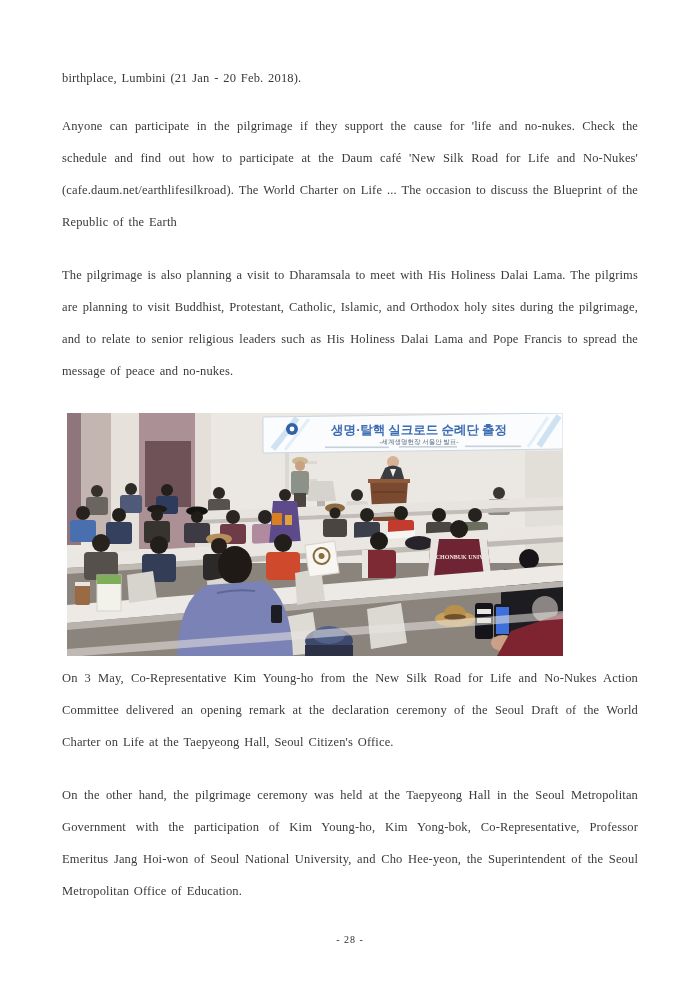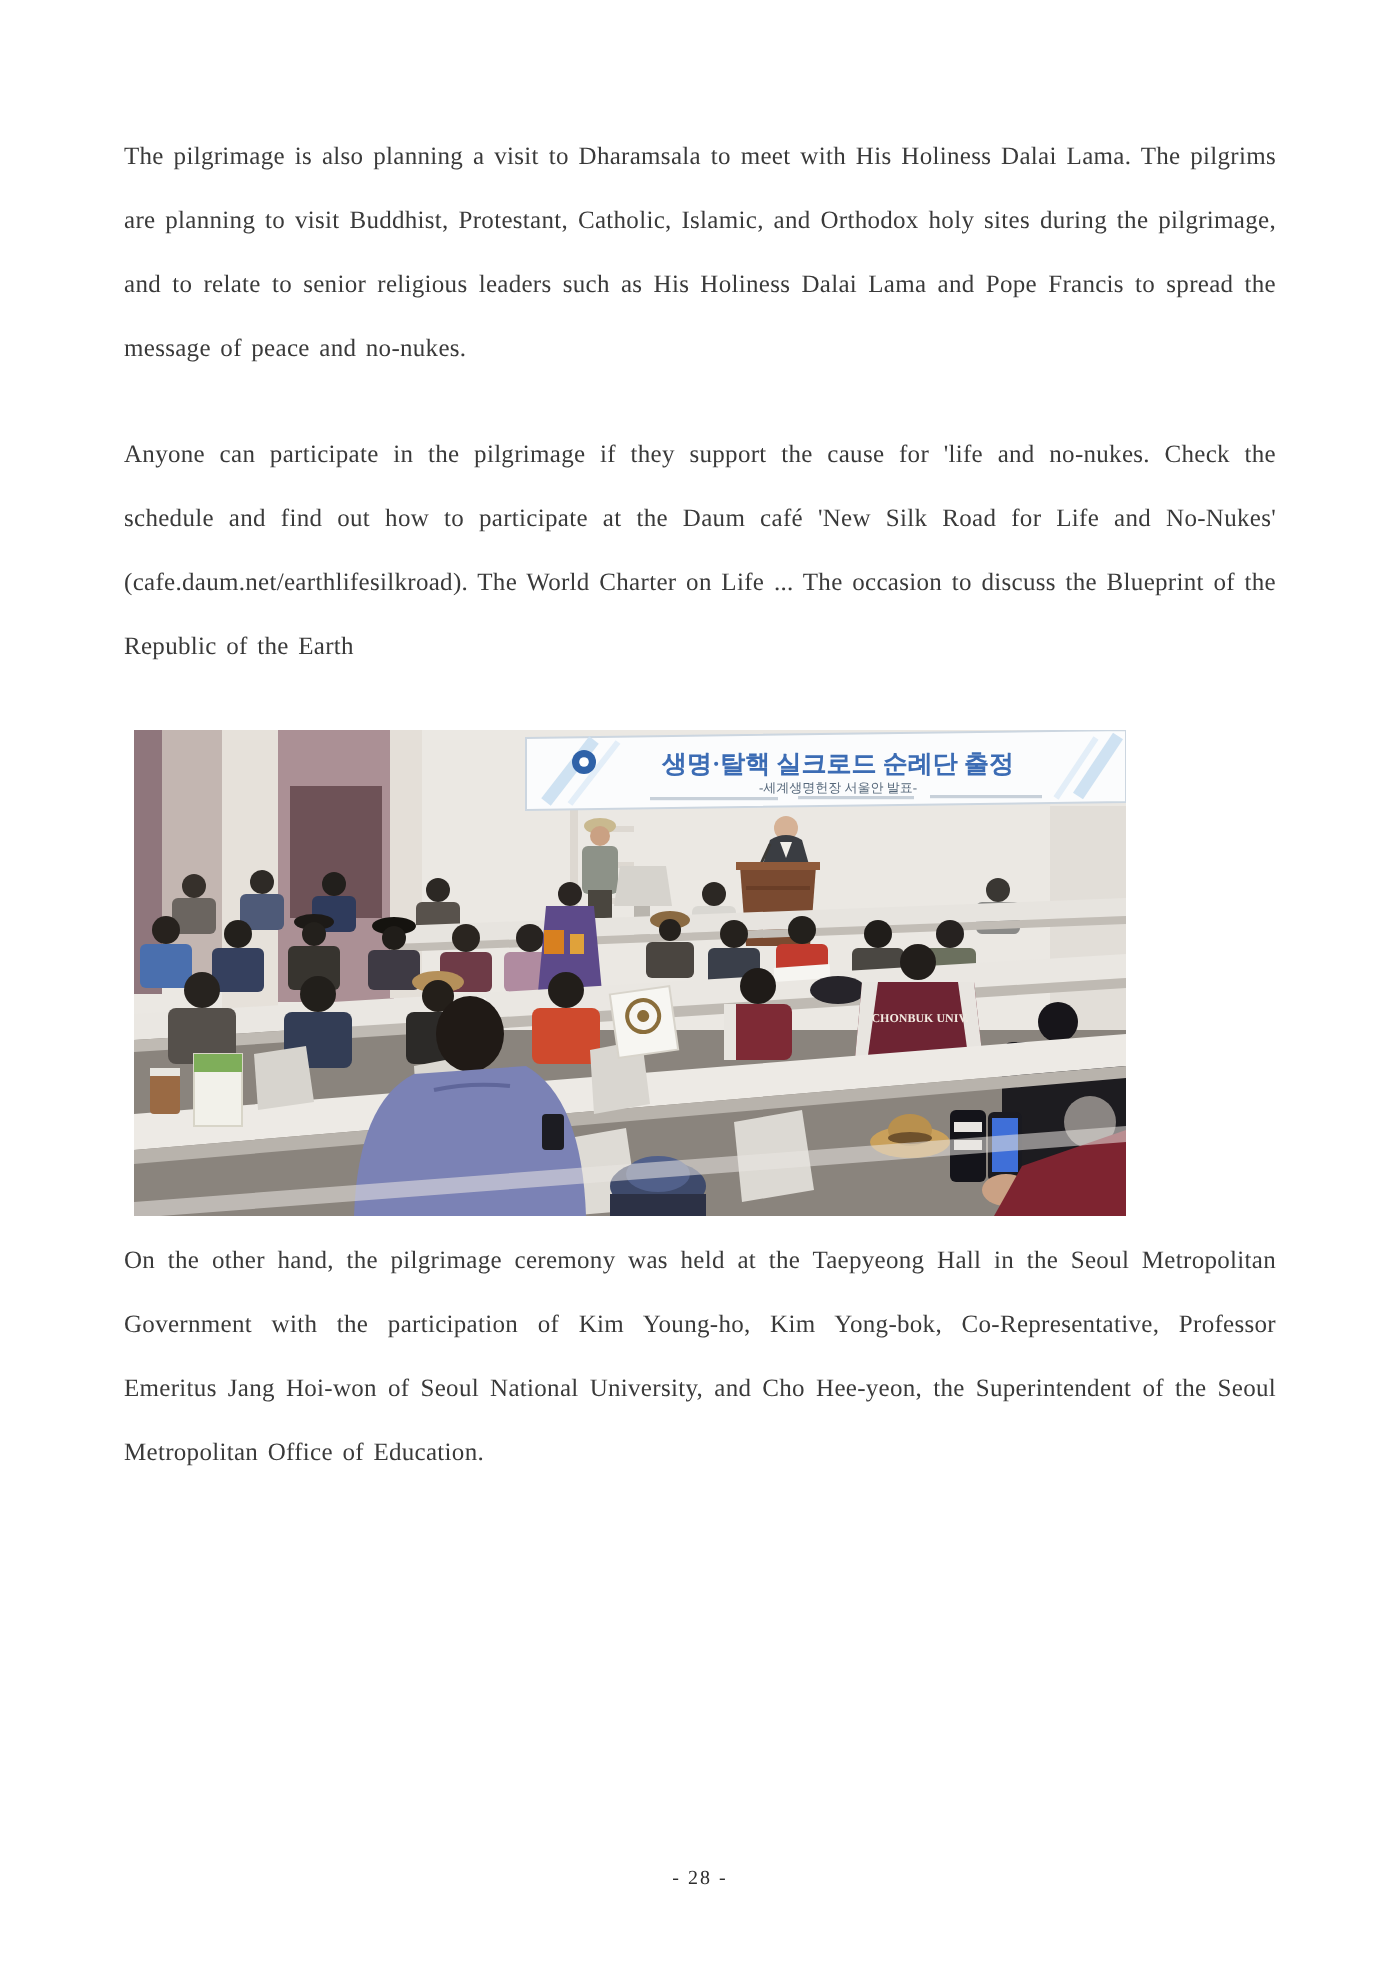--- a/index.html
+++ b/index.html
@@ -35,22 +35,23 @@
     letter-spacing:1px;
     color:#2e2e2e;
   }
 </style>
 </head>
 <body>
 
 <div class="page">
   <div class="content">
 
+    <p class="para first">birthplace, Lumbini (21 Jan - 20 Feb. 2018).</p>
+    <p class="para">Anyone can participate in the pilgrimage if they support the cause for 'life and no-nukes. Check the schedule and find out how to participate at the Daum café 'New Silk Road for Life and No-Nukes' (cafe.daum.net/earthlifesilkroad). The World Charter on Life ... The occasion to discuss the Blueprint of the Republic of the Earth</p>
     <p class="para">The pilgrimage is also planning a visit to Dharamsala to meet with His Holiness Dalai Lama. The pilgrims are planning to visit Buddhist, Protestant, Catholic, Islamic, and Orthodox holy sites during the pilgrimage, and to relate to senior religious leaders such as His Holiness Dalai Lama and Pope Francis to spread the message of peace and no-nukes.</p>
-    <p class="para">Anyone can participate in the pilgrimage if they support the cause for 'life and no-nukes. Check the schedule and find out how to participate at the Daum café 'New Silk Road for Life and No-Nukes' (cafe.daum.net/earthlifesilkroad). The World Charter on Life ... The occasion to discuss the Blueprint of the Republic of the Earth</p>
 
     <figure class="photo-figure">
       <svg viewBox="0 0 496 243" width="496" height="243">
 
         <rect x="0" y="0" width="496" height="162" fill="#ebe8e3"></rect>
 
         <g>
           <rect x="0" y="0" width="14" height="132" fill="#8f767c"></rect>
           <rect x="14" y="0" width="30" height="126" fill="#c3b6b1"></rect>
           <rect x="44" y="0" width="28" height="142" fill="#e6e1da"></rect>
@@ -251,17 +252,18 @@
           <rect x="30" y="162" width="24" height="36" fill="#f2f1ea" stroke="#d8d5c8"></rect>
           <rect x="30" y="162" width="24" height="9" fill="#7fae5a"></rect>
           <rect x="8" y="172" width="15" height="20" rx="2" fill="#9a6a44"></rect>
           <rect x="8" y="169" width="15" height="4" fill="#e8e6e0"></rect>
         </g>
 
         <polygon points="0,236 496,198 496,206 0,244" fill="#e9e6e1" opacity="0.55"></polygon>
       </svg>
     </figure>
 
+    <p class="para">On 3 May, Co-Representative Kim Young-ho from the New Silk Road for Life and No-Nukes Action Committee delivered an opening remark at the declaration ceremony of the Seoul Draft of the World Charter on Life at the Taepyeong Hall, Seoul Citizen's Office.</p>
     <p class="para">On the other hand, the pilgrimage ceremony was held at the Taepyeong Hall in the Seoul Metropolitan Government with the participation of Kim Young-ho, Kim Yong-bok, Co-Representative, Professor Emeritus Jang Hoi-won of Seoul National University, and Cho Hee-yeon, the Superintendent of the Seoul Metropolitan Office of Education.</p>
   </div>
 
   <div class="footer">- 28 -</div>
 </div>
 
 </body></html>

